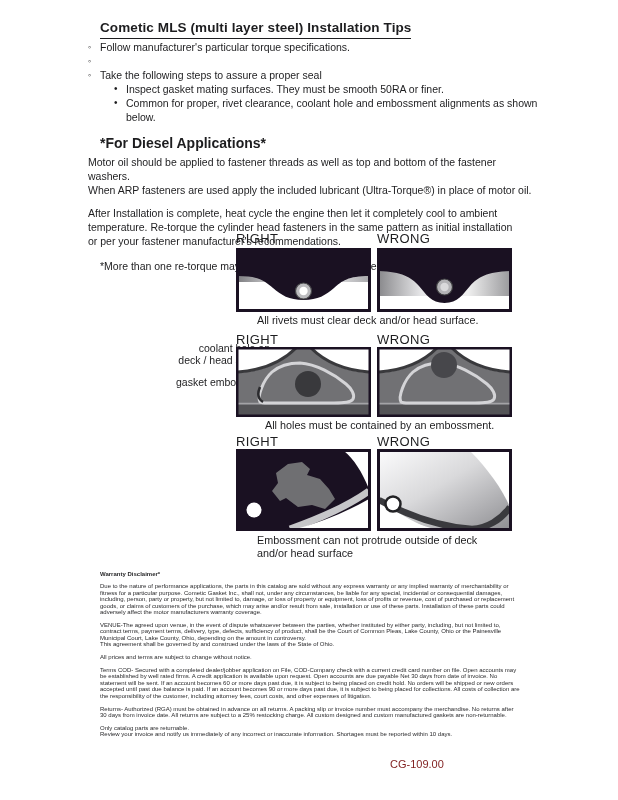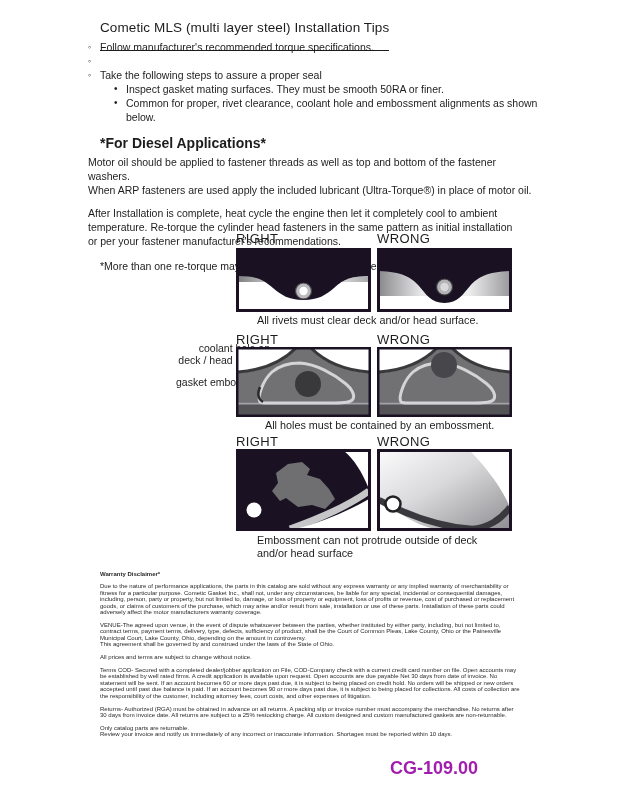--- a/index.html
+++ b/index.html
@@ -3,49 +3,49 @@
 <meta charset="utf-8">
 <style>
   html,body{margin:0;padding:0;}
   body{
     width:618px;height:800px;background:#ffffff;position:relative;overflow:hidden;
     font-family:"Liberation Sans",sans-serif;color:#1d1d1f;
     -webkit-font-smoothing:antialiased;
   }
   .abs{position:absolute;}
   .page-title{
-    left:100px;top:20px;font-size:13.5px;font-weight:normal;
-    border-bottom:1.6px solid #1d1d1f;padding-bottom:15px;letter-spacing:.1px;
+    left:100px;top:20px;font-size:13.5px;font-weight:bold;
+    border-bottom:1.6px solid #1d1d1f;padding-bottom:3px;letter-spacing:.1px;
   }
   .content{left:88px;top:40px;width:450px;font-size:10.5px;line-height:14px;}
   .bullet{display:flex;}
   .bullet .mk{width:12px;flex:0 0 12px;text-align:left;font-size:9px;line-height:14px;}
   .sub{margin-left:26px;}
   .sub .mk{font-size:10px;}
   .diesel-heading{font-size:14px;font-weight:bold;margin:12px 0 5px 12px;}
   .para{margin:0 0 9px 0;white-space:pre-line;}
   .note{margin:11px 0 0 12px;}
   .dlabel{font-size:13px;font-weight:500;letter-spacing:.4px;width:135px;}
   .caption{font-size:10.8px;line-height:12.5px;margin-left:21px;}
   .sidelabel{font-size:10.5px;line-height:12px;text-align:right;}
   .fineprint{left:100px;top:571px;width:420px;font-size:6px;line-height:6.4px;color:#2a2a2c;}
   .fineprint .fp-h{font-weight:bold;margin-bottom:6px;}
   .fineprint p{margin:0 0 6.5px 0;white-space:pre-line;}
-  .page-code{left:390px;top:758px;font-size:18px;color:#a21caf;font-weight:bold;}
+  .page-code{left:390px;top:758px;font-size:11px;color:#7f1d1d;}
   svg{display:block;}
 </style>
 </head>
 <body>
 
 <div class="abs page-title">Cometic MLS (multi layer steel) Installation Tips</div>
 
 <div class="abs content">
   <div class="bullet">
     <span class="mk">◦</span>
-    <span>Follow manufacturer's recommended torque specifications.</span>
+    <span>Follow manufacturer's particular torque specifications.</span>
   </div>
   <div class="bullet">
     <span class="mk">◦</span>
   </div>
   <div class="bullet">
     <span class="mk">◦</span>
     <span>Take the following steps to assure a proper seal</span>
   </div>
   <div class="bullet sub">
     <span class="mk">•</span>

